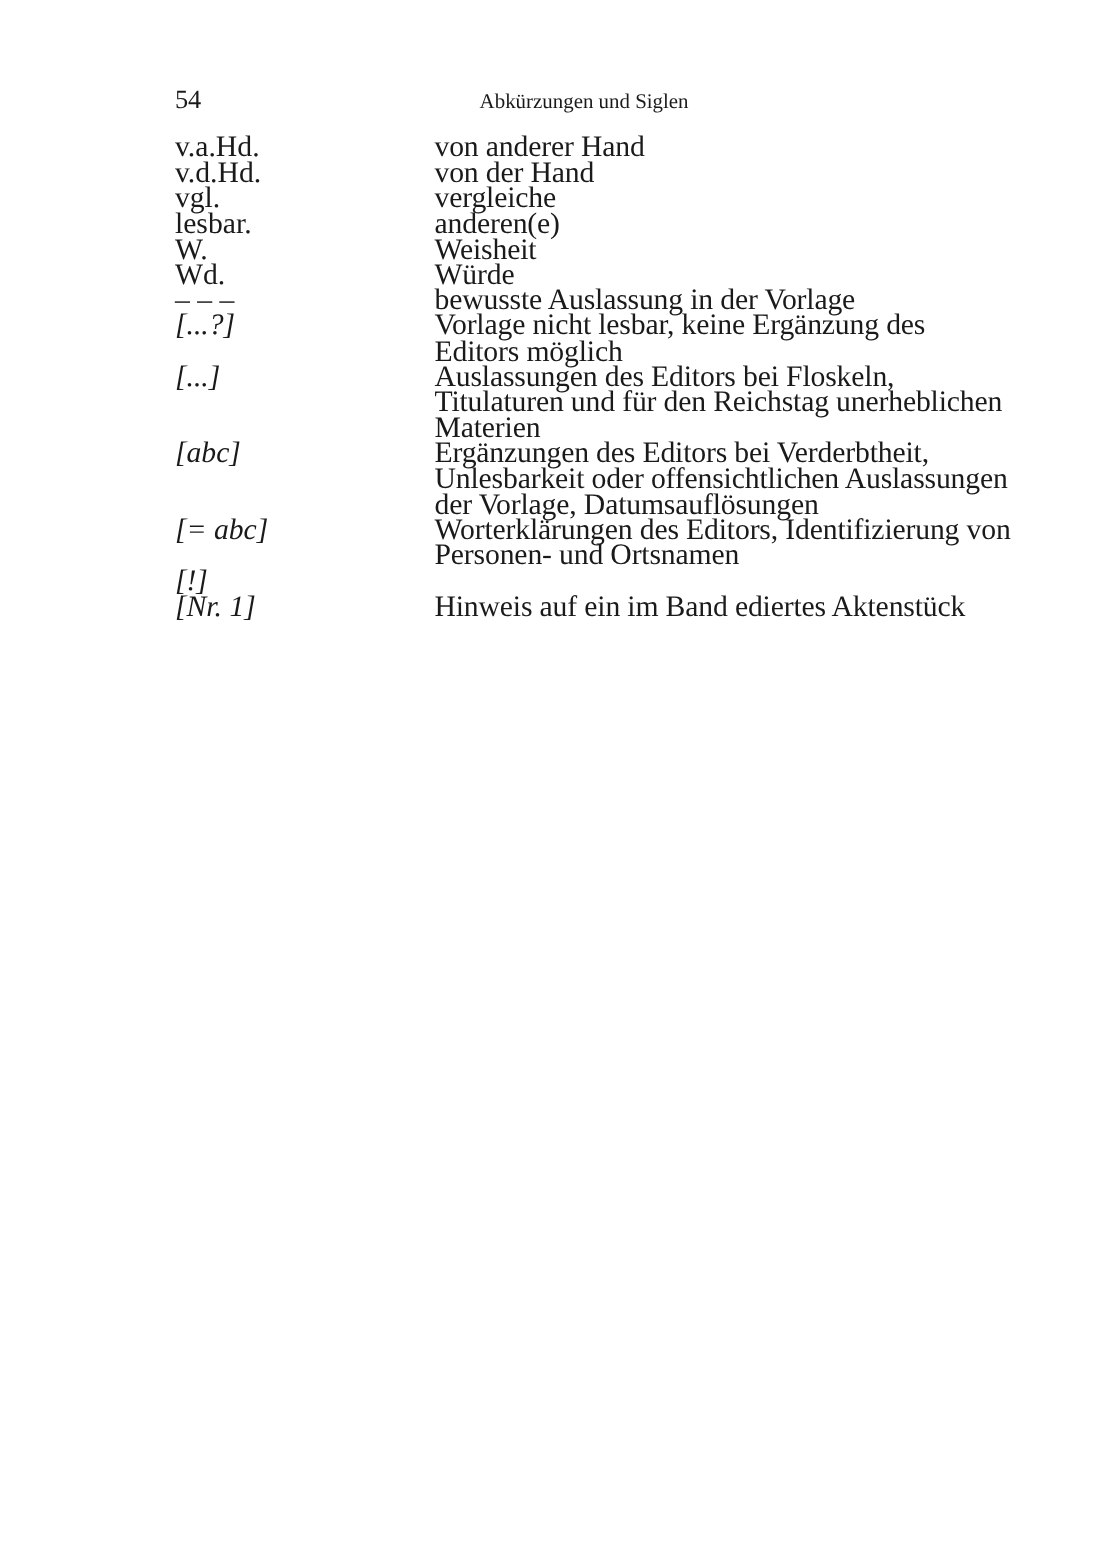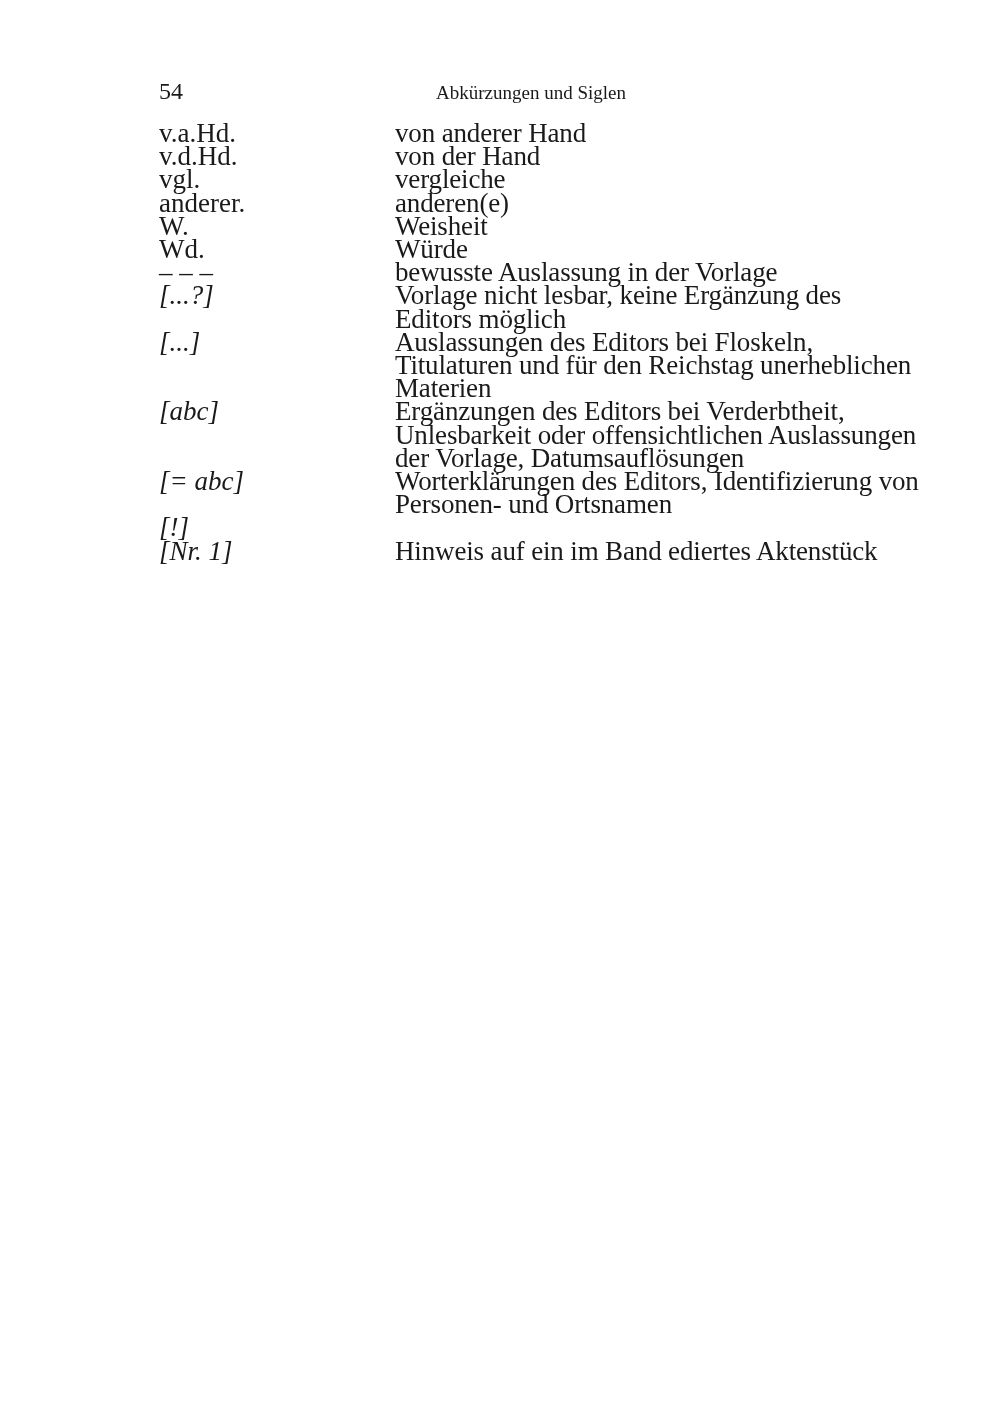--- a/index.html
+++ b/index.html
@@ -26,21 +26,21 @@
   </div>
   <div class="entry">
     <span class="abbr">v.d.Hd.</span>
     <span class="expl">von der Hand</span>
   </div>
   <div class="entry">
     <span class="abbr">vgl.</span>
     <span class="expl">vergleiche</span>
   </div>
   <div class="entry">
-    <span class="abbr">anderer.</span>
+    <span class="abbr">lesbar.</span>
     <span class="expl">anderen(e)</span>
   </div>
   <div class="entry">
     <span class="abbr">W.</span>
     <span class="expl">Weisheit</span>
   </div>
   <div class="entry">
     <span class="abbr">Wd.</span>
     <span class="expl">Würde</span>
   </div>

